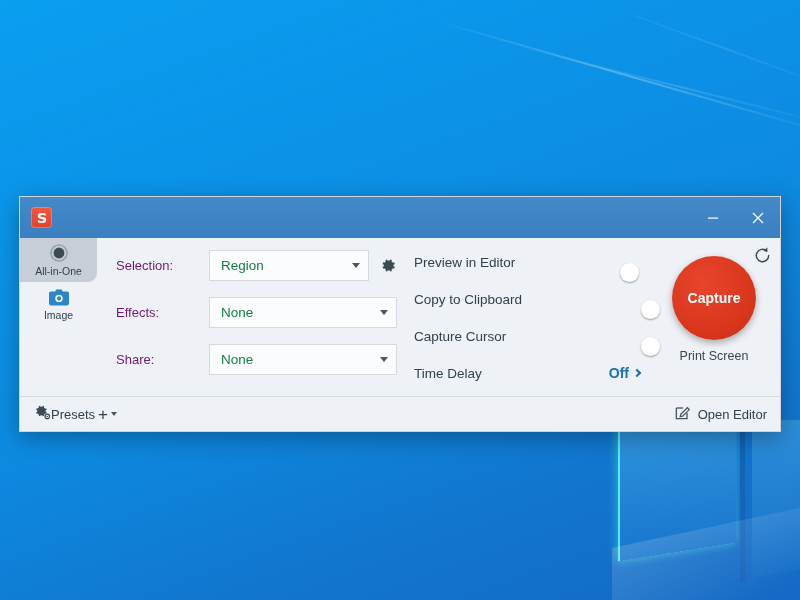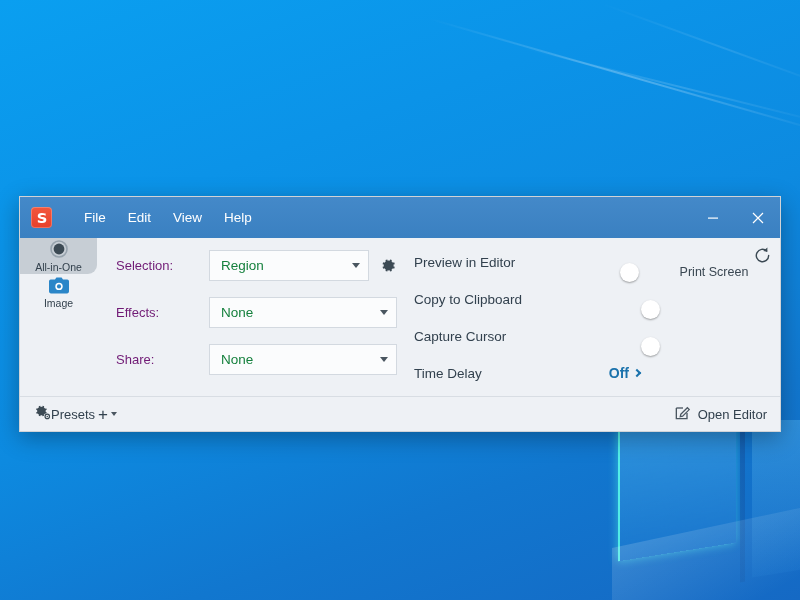--- a/index.html
+++ b/index.html
@@ -115,21 +115,21 @@
 
   
   #sidebar {
     width: 77px;
     background: #eef1f5;
     display: flex; flex-direction: column;
     padding-top: 0px;
     flex: 0 0 77px;
   }
   .side-tab {
-    height: 36px;
+    height: 44px;
     display: flex; flex-direction: column;
     align-items: center; justify-content: center;
     gap: 3px;
     background: #c7ced5;
     position: relative;
   }
   .side-tab.selected {
     background: #eef1f5;
     border-top-right-radius: 9px;
     border-bottom-right-radius: 9px;
@@ -274,26 +274,20 @@
     <div class="pane right"></div>
     <div class="glowline"></div>
     <div class="sheen"></div>
   </div>
 
   <div id="snagit-window">
 
     <div id="titlebar">
       <div id="app-logo">
         <span>S</span>
-      </div>
-      <div id="menubar">
-        <div class="menu-item">File</div>
-        <div class="menu-item">Edit</div>
-        <div class="menu-item">View</div>
-        <div class="menu-item">Help</div>
       </div>
       <div id="window-controls">
         <div class="wc">
           <svg width="12" height="12" viewBox="0 0 12 12" aria-hidden="true">
             <rect x="1" y="5.5" width="10" height="1.2" fill="#ffffff"></rect>
           </svg>
         </div>
         <div class="wc close">
           <svg width="12" height="12" viewBox="0 0 12 12" aria-hidden="true">
             <path d="M1 1 L11 11 M11 1 L1 11" stroke="#ffffff" stroke-width="1.2" fill="none"></path>
@@ -398,20 +392,23 @@
             </span>
           </div>
         </div>
 
         <div id="cap-col">
           <div id="reset-icon">
             <svg width="19" height="19" viewBox="0 0 20 20" aria-hidden="true">
               <path d="M16.5 10a6.5 6.5 0 1 1-2.1-4.8" fill="none" stroke="#3c4a54" stroke-width="1.5" stroke-linecap="round"></path>
               <path d="M15.2 1.6 L15.0 6.0 L10.7 5.2 Z" fill="#3c4a54"></path>
             </svg>
+          </div>
+          <div id="capture-btn">
+            <span>Capture</span>
           </div>
           <div id="capture-label">Print Screen</div>
         </div>
 
       </div>
     </div>
 
     <div id="footer">
       <div class="foot-left">
         <span>

